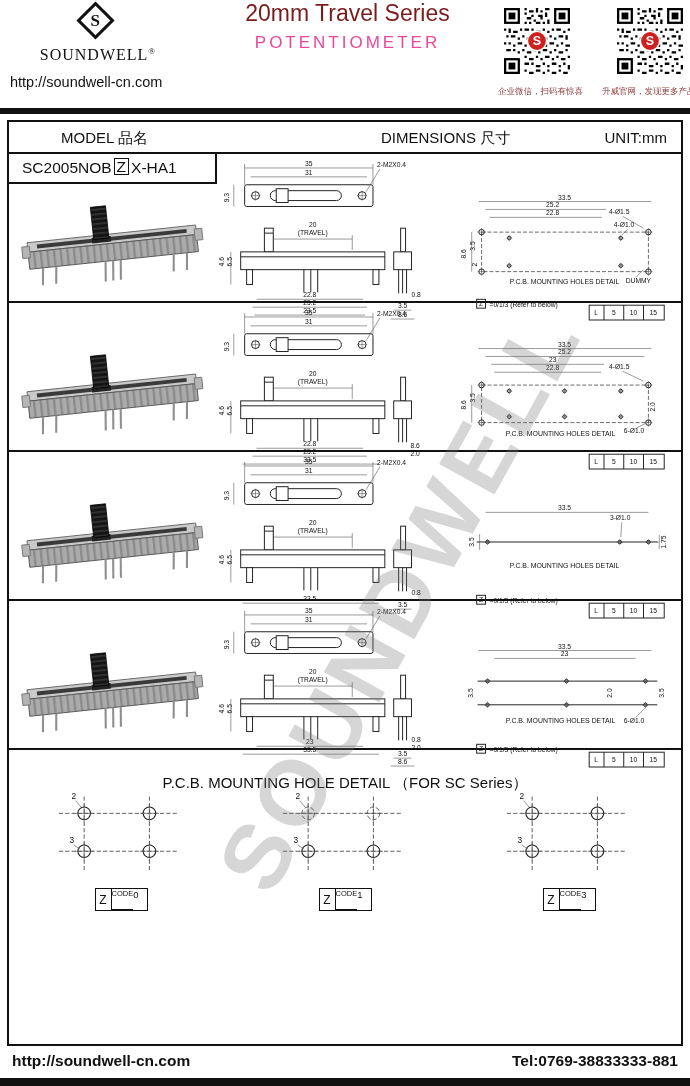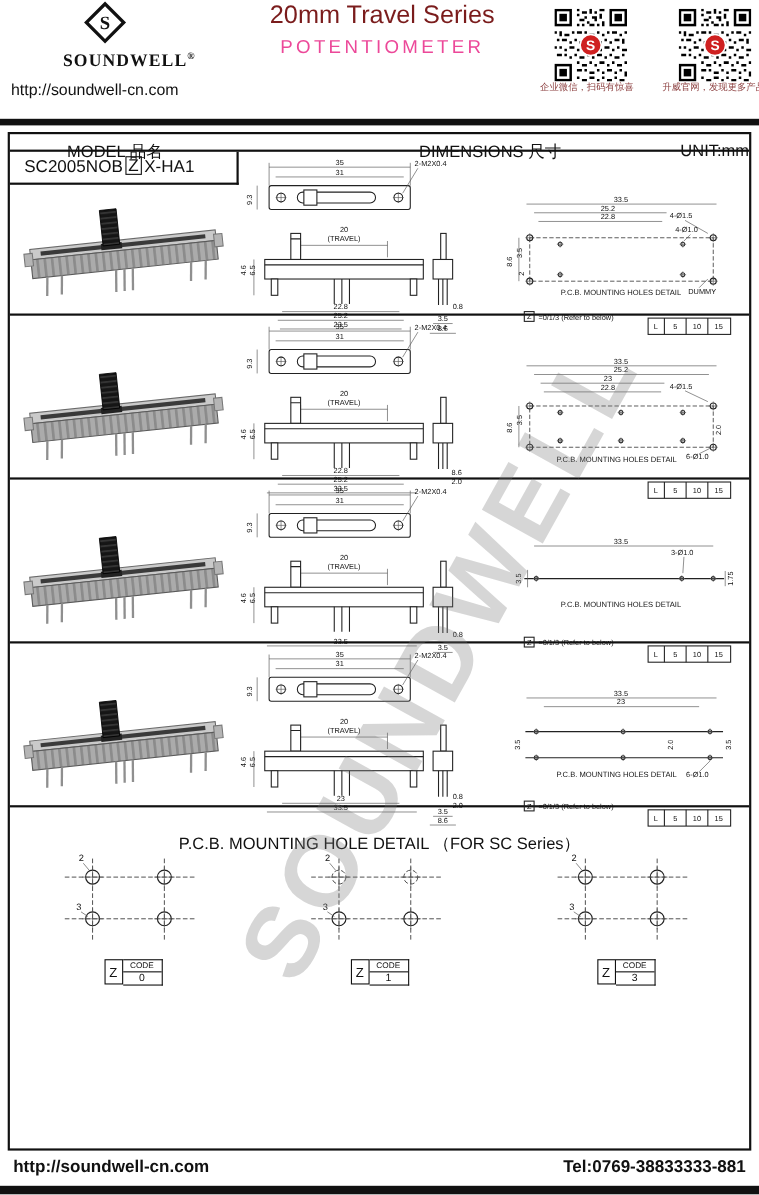--- a/index.html
+++ b/index.html
@@ -7,38 +7,38 @@
   body{font-family:"Liberation Sans",sans-serif;background:#fff;color:#111;position:relative;overflow:hidden}
   .page{position:absolute;inset:0;background:#fff}
   .watermark{position:absolute;left:400px;top:600px;transform:translate(-50%,-50%) rotate(-61deg);
     font-size:92px;font-weight:bold;letter-spacing:6px;color:rgba(120,120,120,0.30);
     white-space:nowrap;z-index:5;pointer-events:none}
   
   .header{position:absolute;left:0;top:0;width:690px;height:108px}
   .diamond{position:absolute;left:82px;top:7px;width:27px;height:27px;border:3px solid #111;
     transform:rotate(45deg);display:flex;align-items:center;justify-content:center;background:#fff}
   .diamond span{transform:rotate(-45deg);font-family:"Liberation Serif",serif;font-weight:bold;font-size:17px}
-  .logo-name{position:absolute;left:18px;top:46px;width:160px;text-align:right;
-    font-family:"Liberation Serif",serif;font-weight:bold;font-size:16px;letter-spacing:1px}
+  .logo-name{position:absolute;left:18px;top:46px;width:160px;text-align:center;
+    font-family:"Liberation Serif",serif;font-weight:normal;font-size:16px;letter-spacing:1px}
   .logo-name sup{font-size:9px}
   .logo-url{position:absolute;left:10px;top:74px;font-size:14.5px}
   .titles{position:absolute;left:195px;top:0;width:305px;text-align:center}
   .title{font-size:23px;color:#7a1c1c}
   .subtitle{margin-top:6px;font-size:17px;letter-spacing:3px;color:#ec4899}
   .qr{position:absolute;top:8px;width:66px;height:66px}
   .q1{left:504px}.q2{left:617px}
-  .qr-cap{position:absolute;top:74px;font-size:8.5px;color:#8d4040;width:92px;text-align:left;white-space:nowrap}
+  .qr-cap{position:absolute;top:86px;font-size:8.5px;color:#8d4040;width:92px;text-align:right;white-space:nowrap}
   .c1{left:491px}.c2{left:602px}
   .hr-bar{position:absolute;left:0;top:108px;width:690px;height:6px;background:#111}
   
   .sheet{position:absolute;left:7px;top:120px;width:676px;height:926px;border:2px solid #111}
-  .thead{position:relative;height:16px;border-bottom:2px solid #111;font-size:15px}
+  .thead{position:relative;height:32px;border-bottom:2px solid #111;font-size:15px}
   .th-model{position:absolute;left:52px;top:7px}
   .th-dims{position:absolute;left:372px;top:7px}
-  .th-unit{position:absolute;right:0;top:7px}
+  .th-unit{position:absolute;right:14px;top:7px}
   .prow{position:relative;height:149px;border-bottom:2px solid #111}
   .model-box{position:absolute;left:0;top:0;width:208px;height:30px;border-right:2px solid #111;
     border-bottom:2px solid #111;font-size:15.5px;line-height:27px;padding-left:13px;white-space:nowrap}
   .zbox{display:inline-block;border:1.5px solid #111;line-height:15px;padding:0 2px;margin:0 2px;vertical-align:1px}
   .zbox:empty{display:none}
   .photo{position:absolute;left:4px;top:42px;width:200px;height:108px}
   .drawing{position:absolute;left:208px;top:0;width:464px;height:178px}
   svg text{font-family:"Liberation Sans",sans-serif}
   .drawing text{font-size:6.8px;fill:#111}
   .drawing .cap{font-size:7px}
@@ -48,21 +48,21 @@
   .ds{stroke:#444;stroke-width:0.8;fill:none;stroke-dasharray:4 2}
   
   .bottom-sec{position:relative;height:174px}
   .bottom-title{text-align:center;padding-top:24px;font-size:15px}
   .diagrams{position:absolute;left:0;top:36px;width:672px;display:flex;justify-content:space-around}
   .diag{display:flex;flex-direction:column;align-items:center}
   .diag svg{width:180px;height:100px}
   .diag text{font-size:8px;fill:#111}
   .zcode{display:flex;margin-top:2px}
   .zc-z{border:1.5px solid #111;width:17px;height:23px;display:flex;align-items:center;justify-content:center;font-size:12px}
-  .zc-r{border:1.5px solid #111;border-left:none;width:36px;display:flex;flex-direction:column}
+  .zc-r{border:1.5px solid #111;border-left:none;width:36px;display:flex;}
   .zc-w{font-size:7.5px;text-align:center;border-bottom:1px solid #111;line-height:10px}
   .zc-n{font-size:9.5px;text-align:center;line-height:11px}
   
   .footer{position:absolute;left:0;top:1052px;width:690px;display:flex;justify-content:space-between;
     padding:0 12px;font-size:15.5px;font-weight:bold}
   .bottom-bar{position:absolute;left:0;bottom:0;width:690px;height:8px;background:#111}
 </style>
 </head>
 <body>
 

